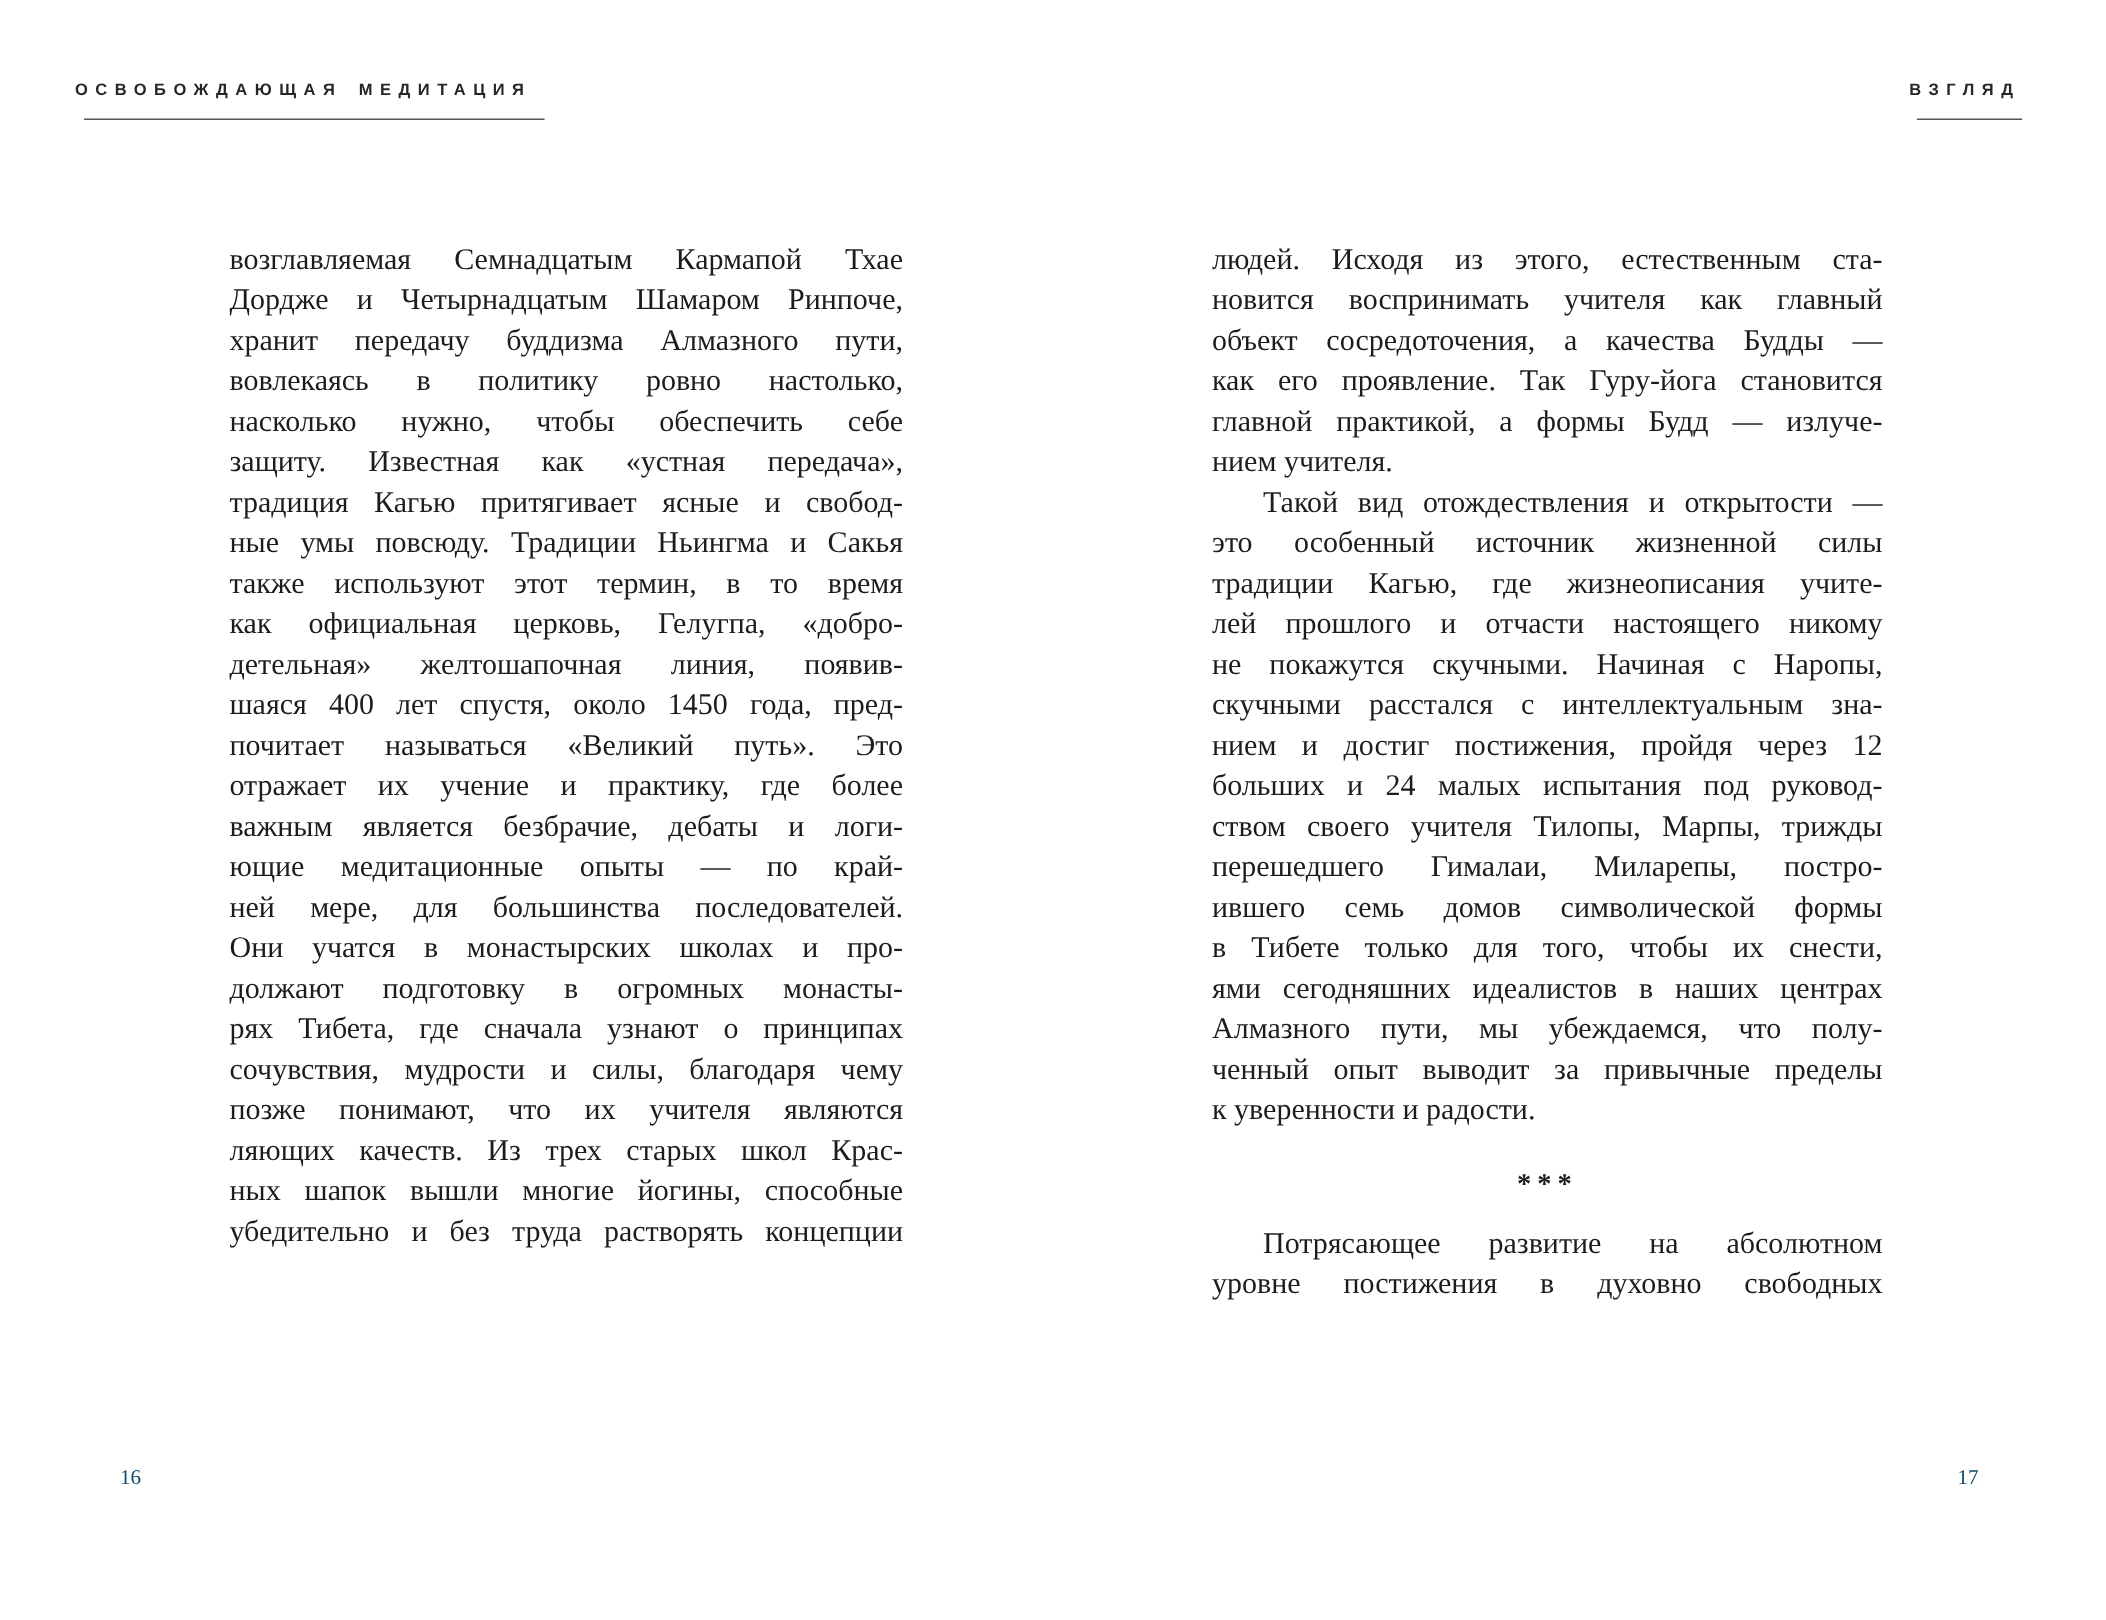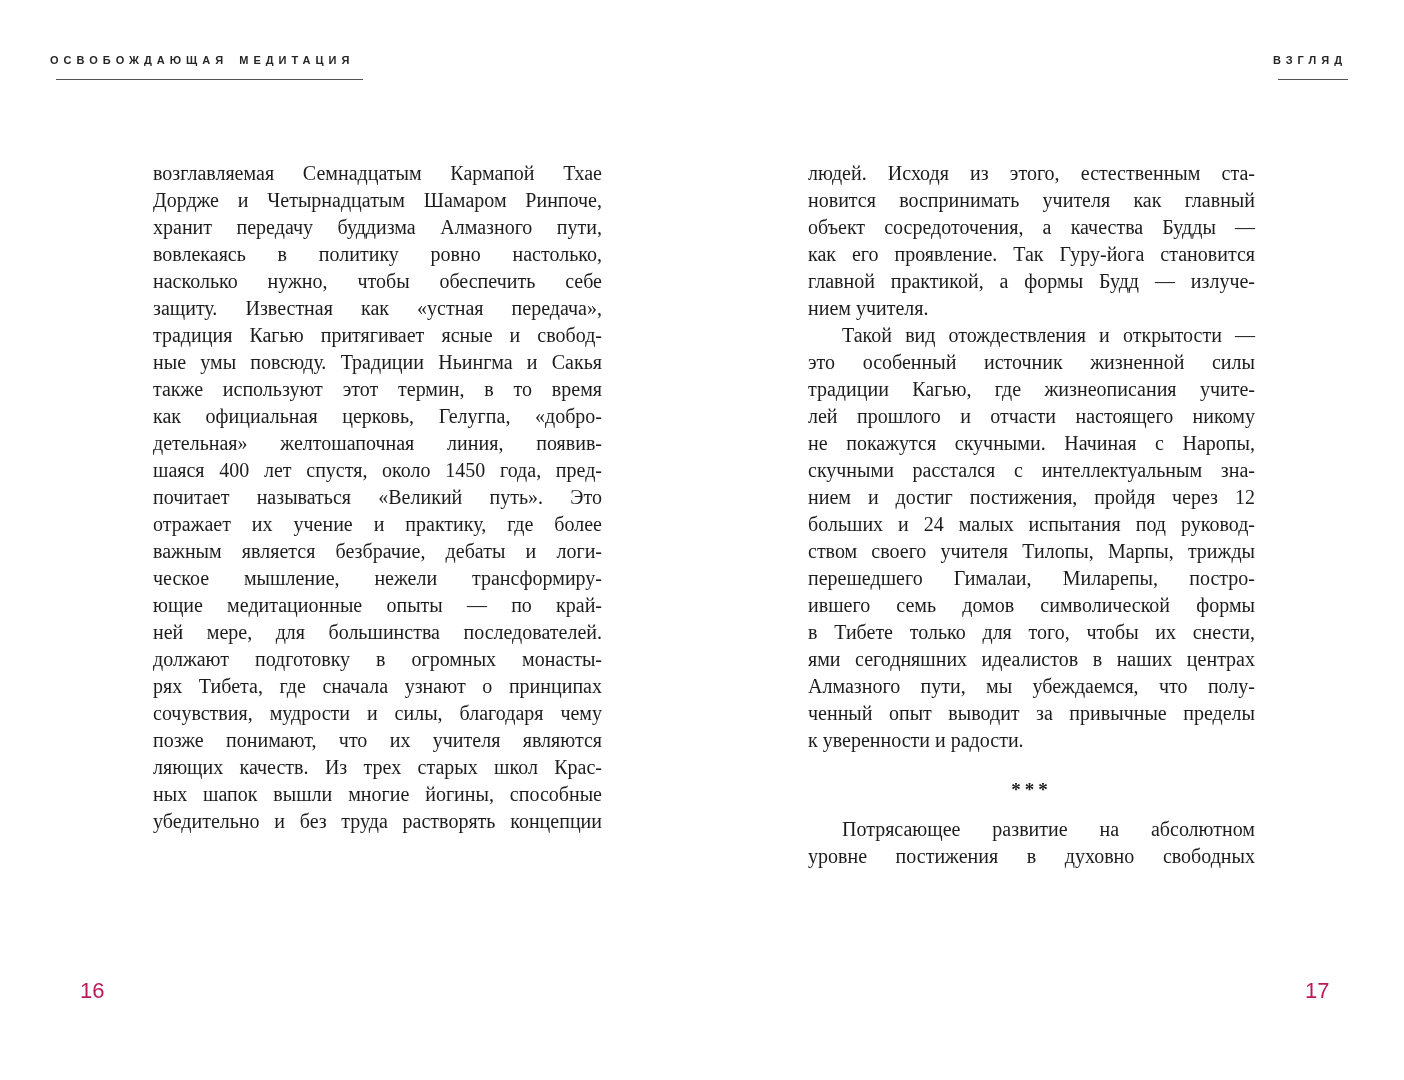--- a/index.html
+++ b/index.html
@@ -41,22 +41,22 @@
   .sep {
     text-align: center;
     text-align-last: center;
     font-weight: 700;
     font-size: 19px;
     letter-spacing: 4px;
     margin: 22px 0 13px 0;
   }
   .page-num {
     position: absolute; top: 978px;
-    font-family: Liberation Sans, sans-serif;
-    font-size: 22px; color: #be185d;
+    font-family: Liberation Serif, serif;
+    font-size: 14px; color: #0c4a6e;
   }
   .pn-left  { left: 80px; }
   .pn-right { left: 1305px; }
 </style>
 </head>
 <body>
 
 <div>
 
   <div class="running-head rh-left">ОСВОБОЖДАЮЩАЯ МЕДИТАЦИЯ</div>
@@ -74,23 +74,23 @@
       <div class="tline">защиту. Известная как «устная передача»,</div>
       <div class="tline">традиция Кагью притягивает ясные и свобод-</div>
       <div class="tline">ные умы повсюду. Традиции Ньингма и Сакья</div>
       <div class="tline">также используют этот термин, в то время</div>
       <div class="tline">как официальная церковь, Гелугпа, «добро-</div>
       <div class="tline">детельная» желтошапочная линия, появив-</div>
       <div class="tline">шаяся 400 лет спустя, около 1450 года, пред-</div>
       <div class="tline">почитает называться «Великий путь». Это</div>
       <div class="tline">отражает их учение и практику, где более</div>
       <div class="tline">важным является безбрачие, дебаты и логи-</div>
-      <div class="tline">ческое мышление, нежели трансформиру-</div>
       <div class="tline">ющие медитационные опыты — по край-</div>
       <div class="tline">ней мере, для большинства последователей.</div>
+      <div class="tline">Они учатся в монастырских школах и про-</div>
       <div class="tline">должают подготовку в огромных монасты-</div>
       <div class="tline">рях Тибета, где сначала узнают о принципах</div>
       <div class="tline">сочувствия, мудрости и силы, благодаря чему</div>
       <div class="tline">позже понимают, что их учителя являются</div>
       <div class="tline">ляющих качеств. Из трех старых школ Крас-</div>
       <div class="tline">ных шапок вышли многие йогины, способные</div>
       <div class="tline">убедительно и без труда растворять концепции</div>
     </div>
 
   <div class="page-text col-right">

